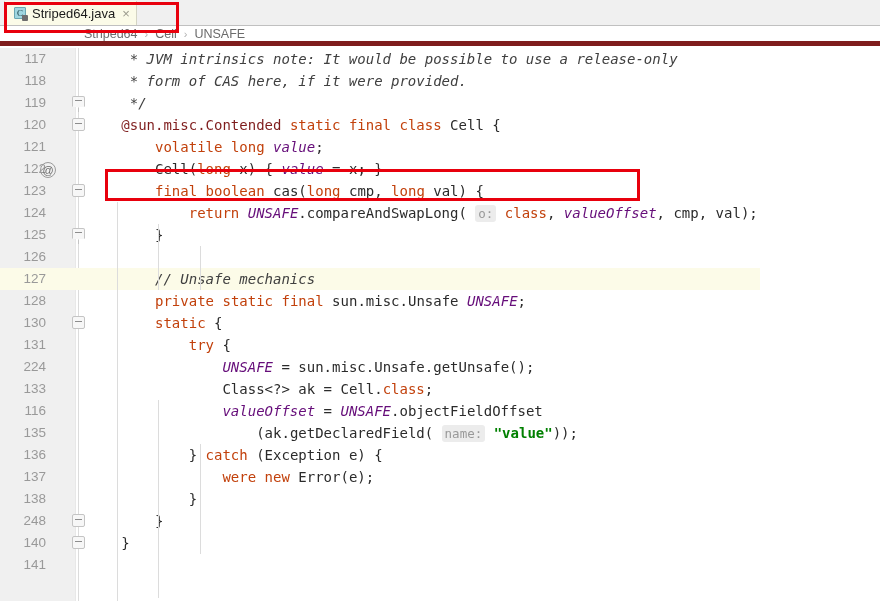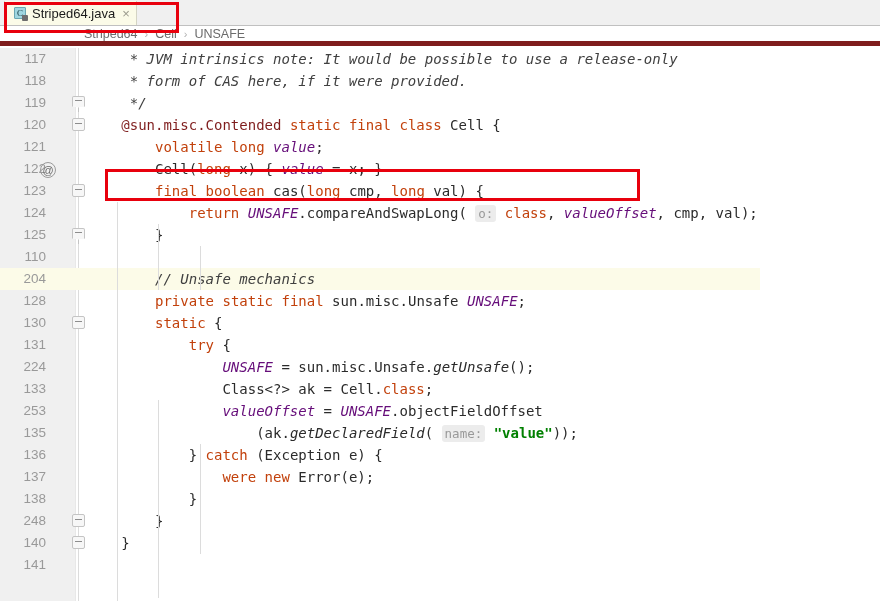--- a/index.html
+++ b/index.html
@@ -168,21 +168,21 @@
     width: 1px;
     background: #dcdcdc;
   }
 
   
   .kw      { color: #c2410c; font-weight: normal; }
   .cmt     { color: #404040; font-style: italic; }
   .ann     { color: #7f1d1d; }
   .fieldb  { color: #660e7a; font-weight: normal; font-style: italic; }
   .str     { color: #008000; font-weight: bold; }
-  .mtd     { color: #2b2b2b; font-style: italic; }
+  .mtd     { color: #2b2b2b; }
   .plain   { color: #2b2b2b; }
   .hint {
     background: #ececec;
     color: #999999;
     border-radius: 3px;
     padding: 1px 3px;
     font-size: 12.5px;
     font-family: "DejaVu Sans Mono", monospace;
   }
 
@@ -224,28 +224,28 @@
   <div id="lines">
       <div class="line"><span class="lnum">117</span><span class="code"><span class="cmt">    * JVM intrinsics note: It would be possible to use a release-only</span></span></div>
       <div class="line"><span class="lnum">118</span><span class="code"><span class="cmt">    * form of CAS here, if it were provided.</span></span></div>
       <div class="line"><span class="lnum">119</span><span class="fold expanded"><i></i></span><span class="code"><span class="cmt">    */</span></span></div>
       <div class="line"><span class="lnum">120</span><span class="fold collapsed"><i></i></span><span class="code">   <span class="ann">@sun.misc.Contended</span> <span class="kw">static</span> <span class="kw">final</span> <span class="kw">class</span> <span class="plain">Cell</span> {</span></div>
       <div class="line"><span class="lnum">121</span><span class="code">       <span class="kw">volatile</span> <span class="kw">long</span> <span class="fieldb">value</span>;</span></div>
       <div class="line"><span class="lnum">122</span><span class="atmark">@</span><span class="code">       <span class="plain">Cell</span>(<span class="kw">long</span> <span class="plain">x</span>) { <span class="fieldb">value</span> = <span class="plain">x</span>; }</span></div>
       <div class="line"><span class="lnum">123</span><span class="fold collapsed"><i></i></span><span class="code">       <span class="kw">final</span> <span class="kw">boolean</span> <span class="plain">cas</span>(<span class="kw">long</span> <span class="plain">cmp</span>, <span class="kw">long</span> <span class="plain">val</span>) {</span></div>
       <div class="line"><span class="lnum">124</span><span class="code">           <span class="kw">return</span> <span class="fieldb">UNSAFE</span>.<span class="plain">compareAndSwapLong</span>( <span class="hint">o:</span> <span class="kw">class</span>, <span class="fieldb">valueOffset</span>, <span class="plain">cmp</span>, <span class="plain">val</span>);</span></div>
       <div class="line"><span class="lnum">125</span><span class="fold expanded"><i></i></span><span class="code">       }</span></div>
-      <div class="line"><span class="lnum">110</span><span class="code"></span></div>
-      <div class="line caret"><span class="lnum">204</span><span class="code"><span class="cmt">       // Unsafe mechanics</span></span></div>
+      <div class="line"><span class="lnum">126</span><span class="code"></span></div>
+      <div class="line caret"><span class="lnum">127</span><span class="code"><span class="cmt">       // Unsafe mechanics</span></span></div>
       <div class="line"><span class="lnum">128</span><span class="code">       <span class="kw">private</span> <span class="kw">static</span> <span class="kw">final</span> <span class="plain">sun</span>.<span class="plain">misc</span>.<span class="plain">Unsafe</span> <span class="fieldb">UNSAFE</span>;</span></div>
       <div class="line"><span class="lnum">130</span><span class="fold collapsed"><i></i></span><span class="code">       <span class="kw">static</span> {</span></div>
       <div class="line"><span class="lnum">131</span><span class="code">           <span class="kw">try</span> {</span></div>
       <div class="line"><span class="lnum">224</span><span class="code">               <span class="fieldb">UNSAFE</span> = <span class="plain">sun</span>.<span class="plain">misc</span>.<span class="plain">Unsafe</span>.<span class="mtd">getUnsafe</span>();</span></div>
       <div class="line"><span class="lnum">133</span><span class="code">               <span class="plain">Class</span>&lt;?&gt; <span class="plain">ak</span> = <span class="plain">Cell</span>.<span class="kw">class</span>;</span></div>
-      <div class="line"><span class="lnum">253</span><span class="code">               <span class="fieldb">valueOffset</span> = <span class="fieldb">UNSAFE</span>.<span class="plain">objectFieldOffset</span></span></div>
+      <div class="line"><span class="lnum">116</span><span class="code">               <span class="fieldb">valueOffset</span> = <span class="fieldb">UNSAFE</span>.<span class="plain">objectFieldOffset</span></span></div>
       <div class="line"><span class="lnum">135</span><span class="code">                   (<span class="plain">ak</span>.<span class="mtd">getDeclaredField</span>( <span class="hint">name:</span> <span class="str">"value"</span>));</span></div>
       <div class="line"><span class="lnum">136</span><span class="code">           } <span class="kw">catch</span> (<span class="plain">Exception</span> <span class="plain">e</span>) {</span></div>
       <div class="line"><span class="lnum">137</span><span class="code">               <span class="kw">were</span> <span class="kw">new</span> <span class="plain">Error</span>(<span class="plain">e</span>);</span></div>
       <div class="line"><span class="lnum">138</span><span class="code">           }</span></div>
       <div class="line"><span class="lnum">248</span><span class="fold collapsed"><i></i></span><span class="code">       }</span></div>
       <div class="line"><span class="lnum">140</span><span class="fold collapsed"><i></i></span><span class="code">   }</span></div>
       <div class="line"><span class="lnum">141</span><span class="code"></span></div>
     </div>
 <div class="guide" style="left: 158px; top: 176px; height: 66px;"></div>
     <div class="guide" style="left: 158px; top: 352px; height: 198px;"></div>

